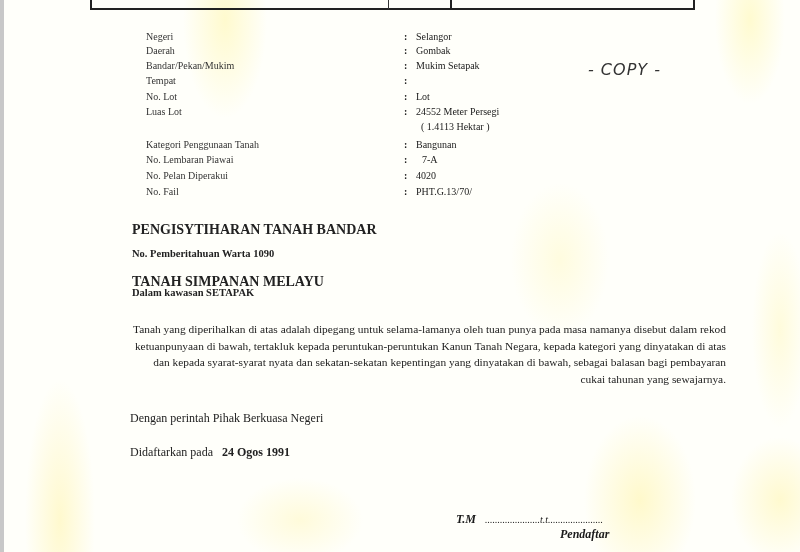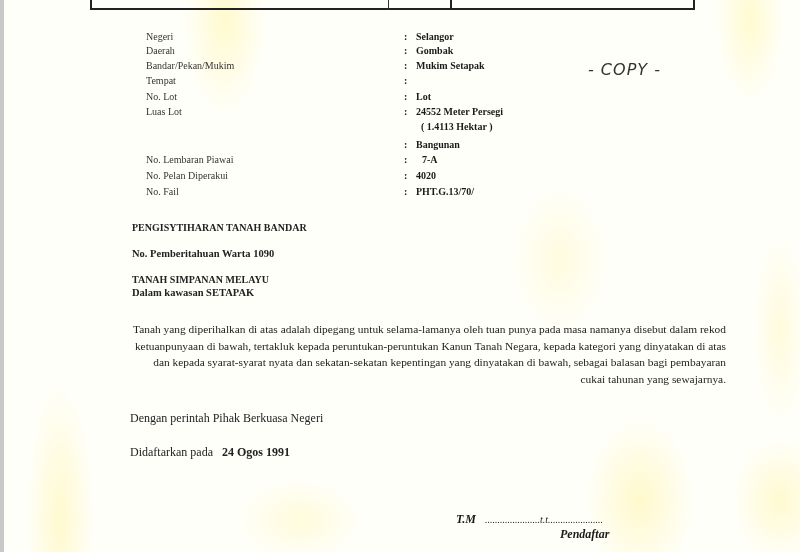--- a/index.html
+++ b/index.html
@@ -30,28 +30,28 @@
     position: absolute; left: 90px; top: -6px; width: 358px; height: 14px;
     border: 2px solid #222; border-top: none;
   }
   .top-box.right { left: 388px; width: 304px; border-left: 1px solid #333; }
   .field-row {
     position: absolute; left: 146px; width: 560px; height: 14px;
     font-size: 10px; line-height: 14px;
   }
   .field-label { position: absolute; left: 0; color: #333; }
   .field-colon { position: absolute; left: 258px; font-weight: bold; }
-  .field-value { position: absolute; left: 270px; font-weight: bold; }
+  .field-value { position: absolute; left: 270px; font-weight: normal; }
   .copy-stamp {
     position: absolute; left: 588px; top: 60px;
     font-family: "DejaVu Sans", sans-serif; font-size: 16px;
     color: #333; font-style: italic; letter-spacing: 1px;
   }
   .heading {
-    position: absolute; left: 132px; font-size: 10px; font-weight: bold; color: #222;
+    position: absolute; left: 132px; font-size: 14px; font-weight: bold; color: #222;
   }
   .paragraph {
     position: absolute; left: 126px; top: 321px; width: 600px;
     font-size: 11.4px; line-height: 16.5px; color: #222; text-align: right;
   }
   .plain-line { position: absolute; left: 130px; font-size: 12px; color: #222; }
   .bold { font-weight: bold; }
   .sig-line { position: absolute; left: 456px; top: 512px; font-size: 12px; font-style: italic; }
   .sig-label { position: absolute; left: 560px; top: 527px; font-size: 12px; font-style: italic; font-weight: bold; }
 </style>
@@ -94,20 +94,21 @@
   <span class="field-label">Luas Lot</span>
   <span class="field-colon">:</span>
   <span class="field-value">24552 Meter Persegi</span>
 </div>
 <div class="field-row" style="top:120px">
   <span class="field-label"></span>
   <span class="field-colon"></span>
   <span class="field-value" style="left:275px">( 1.4113 Hektar )</span>
 </div>
 <div class="field-row" style="top:138px">
+  <span class="field-label">Kategori Penggunaan Tanah</span>
   <span class="field-colon">:</span>
   <span class="field-value">Bangunan</span>
 </div>
 <div class="field-row" style="top:153px">
   <span class="field-label">No. Lembaran Piawai</span>
   <span class="field-colon">:</span>
   <span class="field-value" style="left:276px">7-A</span>
 </div>
 <div class="field-row" style="top:169px">
   <span class="field-label">No. Pelan Diperakui</span>

